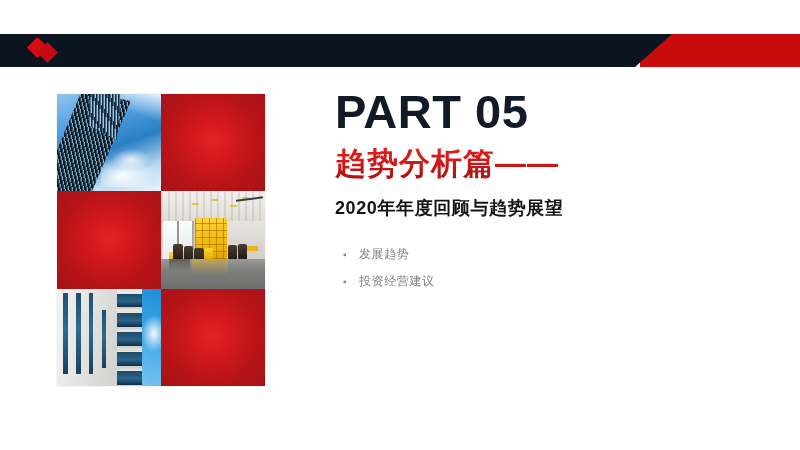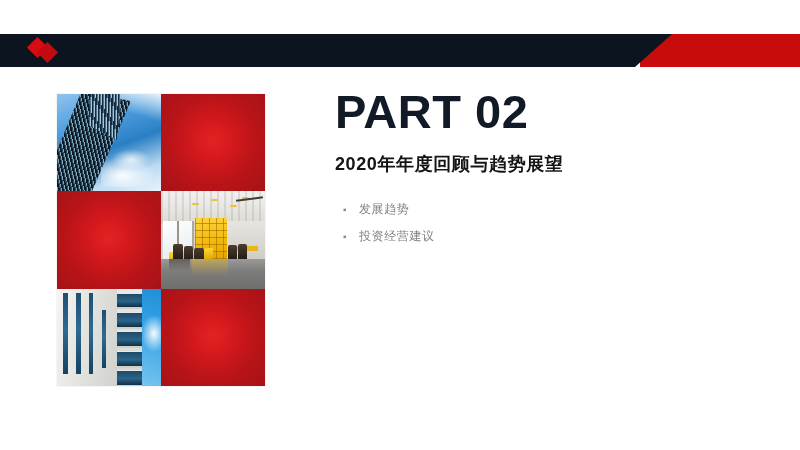--- a/index.html
+++ b/index.html
@@ -307,21 +307,22 @@
       </span>
       <span class="sky">
         <span class="cl"></span>
       </span>
     </div>
 
     <div class="tile tile-red"></div>
   </div>
 
   <div class="text-col">
-    <div class="part-title">PART 02</div>
+    <div class="part-title">PART 05</div>
+    <div class="sub-red">趋势分析篇——</div>
     <div class="sub-dark">2020年年度回顾与趋势展望</div>
 
     <div class="bullets">
       <div class="bullet">
         <span class="dot">▪</span>
         <span class="txt">发展趋势</span>
       </div>
       <div class="bullet">
         <span class="dot">▪</span>
         <span class="txt">投资经营建议</span>

